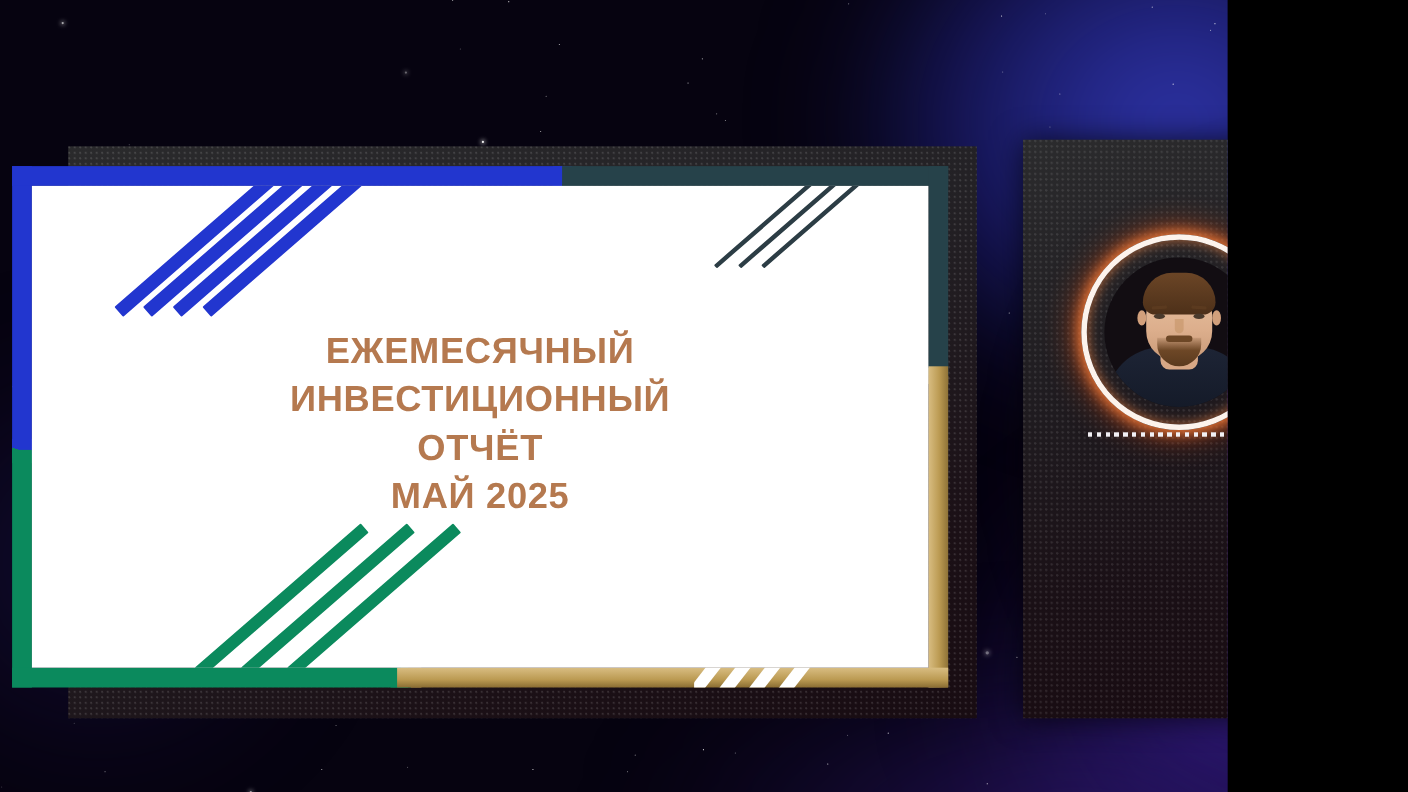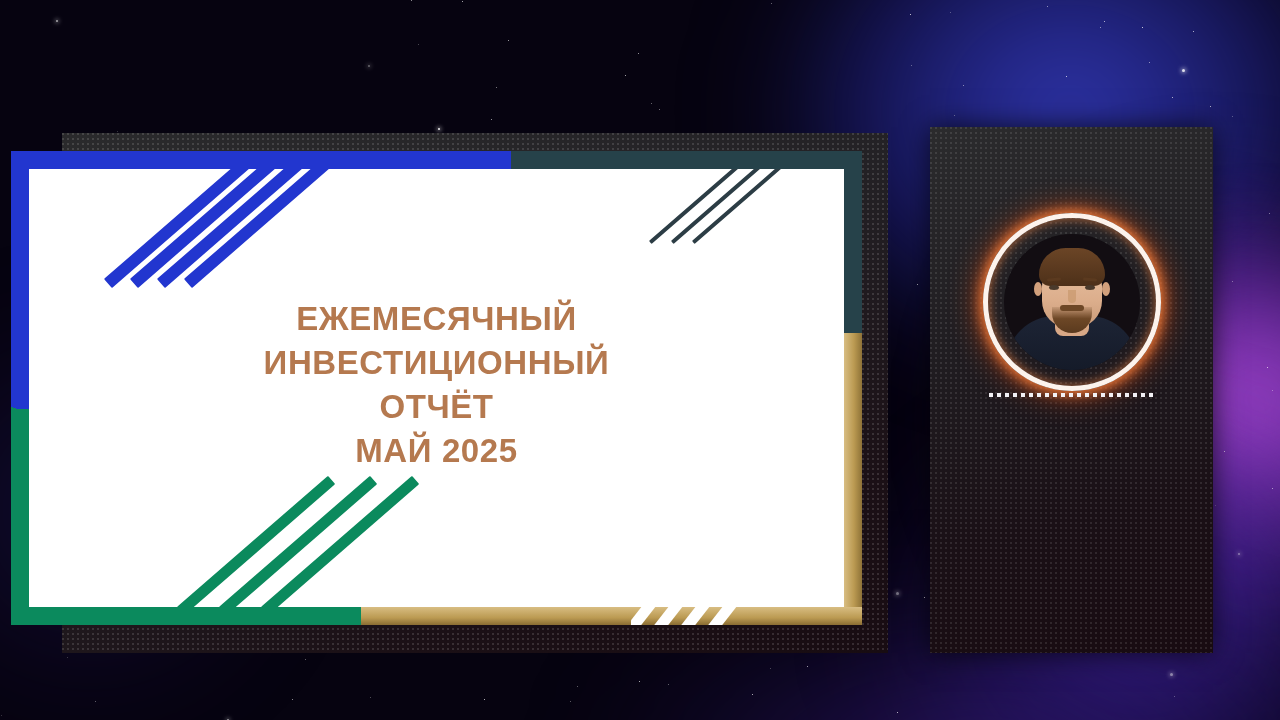--- a/index.html
+++ b/index.html
@@ -1,18 +1,18 @@
 <!DOCTYPE html>
 <html><head>
 <meta charset="utf-8">
 <style>
   html,body{margin:0;padding:0;background:#000;}
   body{width:1280px;height:720px;overflow:hidden;font-family:"Liberation Sans",sans-serif;}
 
-  #stage{position:relative;width:1280px;height:720px;overflow:hidden;background:#05020c;}
+  #stage{position:relative;width:1116px;height:720px;overflow:hidden;background:#05020c;}
 
   
   .bg-base{position:absolute;inset:0;background:#060310;}
   .neb{position:absolute;border-radius:50%;filter:blur(48px);}
   .neb-blue{left:760px;top:-150px;width:620px;height:520px;
     background:radial-gradient(ellipse at 50% 50%, rgba(52,60,190,.95) 0%, rgba(36,38,150,.55) 45%, rgba(12,10,50,0) 72%);}
   .neb-violet{left:990px;top:180px;width:480px;height:480px;
     background:radial-gradient(ellipse at 45% 50%, rgba(158,66,214,.92) 0%, rgba(96,38,170,.55) 45%, rgba(30,10,60,0) 73%);}
   .neb-magenta{left:1110px;top:250px;width:300px;height:300px;
     background:radial-gradient(ellipse at 50% 50%, rgba(190,86,226,.8) 0%, rgba(120,40,180,.35) 48%, rgba(40,10,70,0) 74%);}

